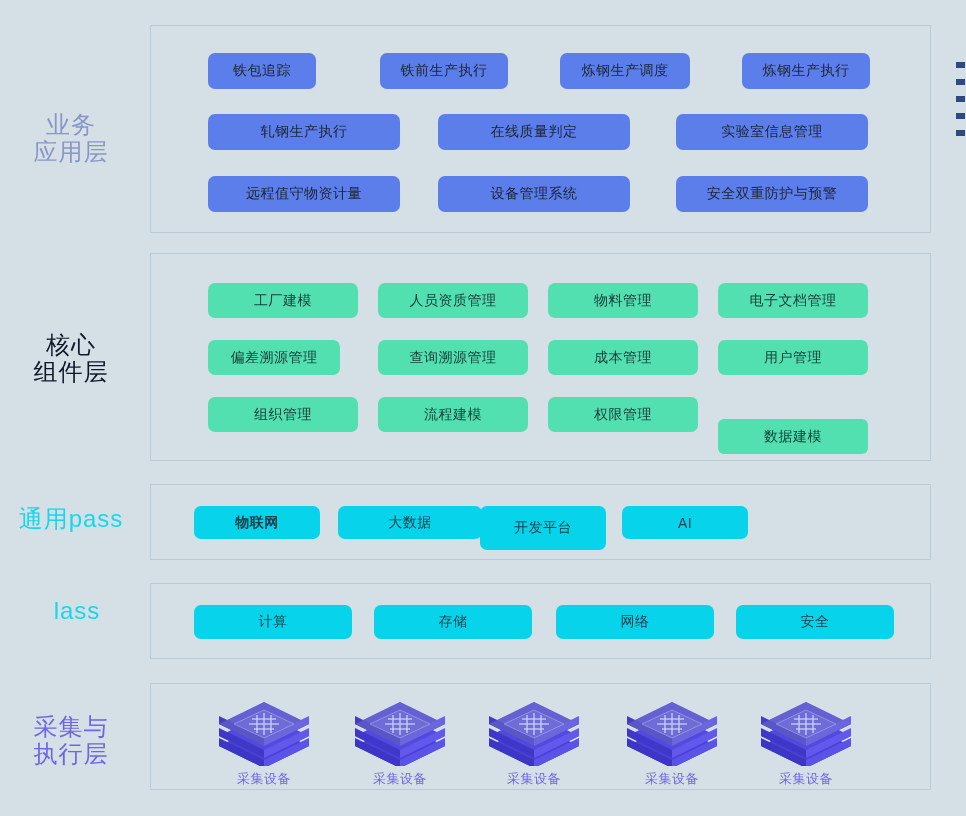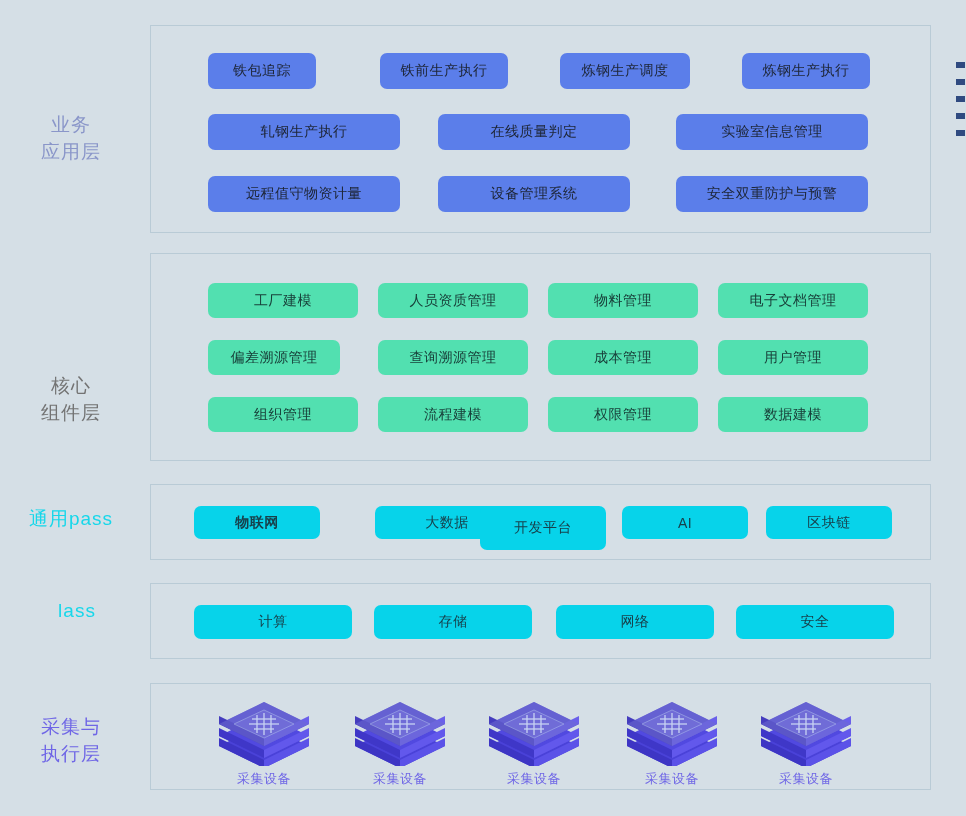--- a/index.html
+++ b/index.html
@@ -21,28 +21,28 @@
     left: 0;
     top: 0;
     width: 966px;
     height: 816px;
   }
 
   .layer-label {
     position: absolute;
     width: 130px;
     text-align: center;
-    font-size: 19px;
+    font-size: 24px;
     line-height: 27px;
     letter-spacing: 1px;
     white-space: pre-line;
     user-select: none;
   }
   .layer-label.c-blue   { color: #8a96c9; }
-  .layer-label.c-green  { color: #737373; margin-top: 41px; }
+  .layer-label.c-green  { color: #0f172a; }
   .layer-label.c-cyan   { color: #17d7ea; }
   .layer-label.c-purple { color: #6f66e6; }
 
   .panel {
     position: absolute;
     border: 1px solid #b9cbd6;
     box-sizing: border-box;
     background: transparent;
   }
 
@@ -140,31 +140,30 @@
   <div class="chip green" style="left:718px; top:283px; width:150px; height:35px;">电子文档管理</div>
 
   <div class="chip green" style="left:208px; top:340px; width:132px; height:35px;">偏差溯源管理</div>
   <div class="chip green" style="left:378px; top:340px; width:150px; height:35px;">查询溯源管理</div>
   <div class="chip green" style="left:548px; top:340px; width:150px; height:35px;">成本管理</div>
   <div class="chip green" style="left:718px; top:340px; width:150px; height:35px;">用户管理</div>
 
   <div class="chip green" style="left:208px; top:397px; width:150px; height:35px;">组织管理</div>
   <div class="chip green" style="left:378px; top:397px; width:150px; height:35px;">流程建模</div>
   <div class="chip green" style="left:548px; top:397px; width:150px; height:35px;">权限管理</div>
-  <div class="chip green" style="left:718px; top:397px; width:150px; height:35px;">数据建模</div>
+  <div class="chip green" style="left:718px; top:419px; width:150px; height:35px;border-radius:6px;">数据建模</div>
 
   <div class="layer-label c-cyan" style="left:6px; top:505px;">通用pass</div>
 
   <div class="panel" style="left:150px; top:484px; width:781px; height:76px;"></div>
 
   <div class="chip cyan" style="left:194px; top:506px; width:126px; height:33px;font-weight:bold;">物联网</div>
-  <div class="chip cyan" style="left:338px; top:506px; width:144px; height:33px;margin-left:37px;">大数据</div>
+  <div class="chip cyan" style="left:338px; top:506px; width:144px; height:33px;">大数据</div>
   <div class="chip cyan" style="left:480px; top:506px; width:126px; height:44px;">开发平台</div>
   <div class="chip cyan" style="left:622px; top:506px; width:126px; height:33px;">AI</div>
-  <div class="chip cyan" style="left:766px; top:506px; width:126px; height:33px;">区块链</div>
 
   <div class="layer-label c-cyan" style="left:12px; top:597px;">lass</div>
 
   <div class="panel" style="left:150px; top:583px; width:781px; height:76px;"></div>
 
   <div class="chip cyan" style="left:194px; top:605px; width:158px; height:34px;">计算</div>
   <div class="chip cyan" style="left:374px; top:605px; width:158px; height:34px;">存储</div>
   <div class="chip cyan" style="left:556px; top:605px; width:158px; height:34px;">网络</div>
   <div class="chip cyan" style="left:736px; top:605px; width:158px; height:34px;">安全</div>
 

